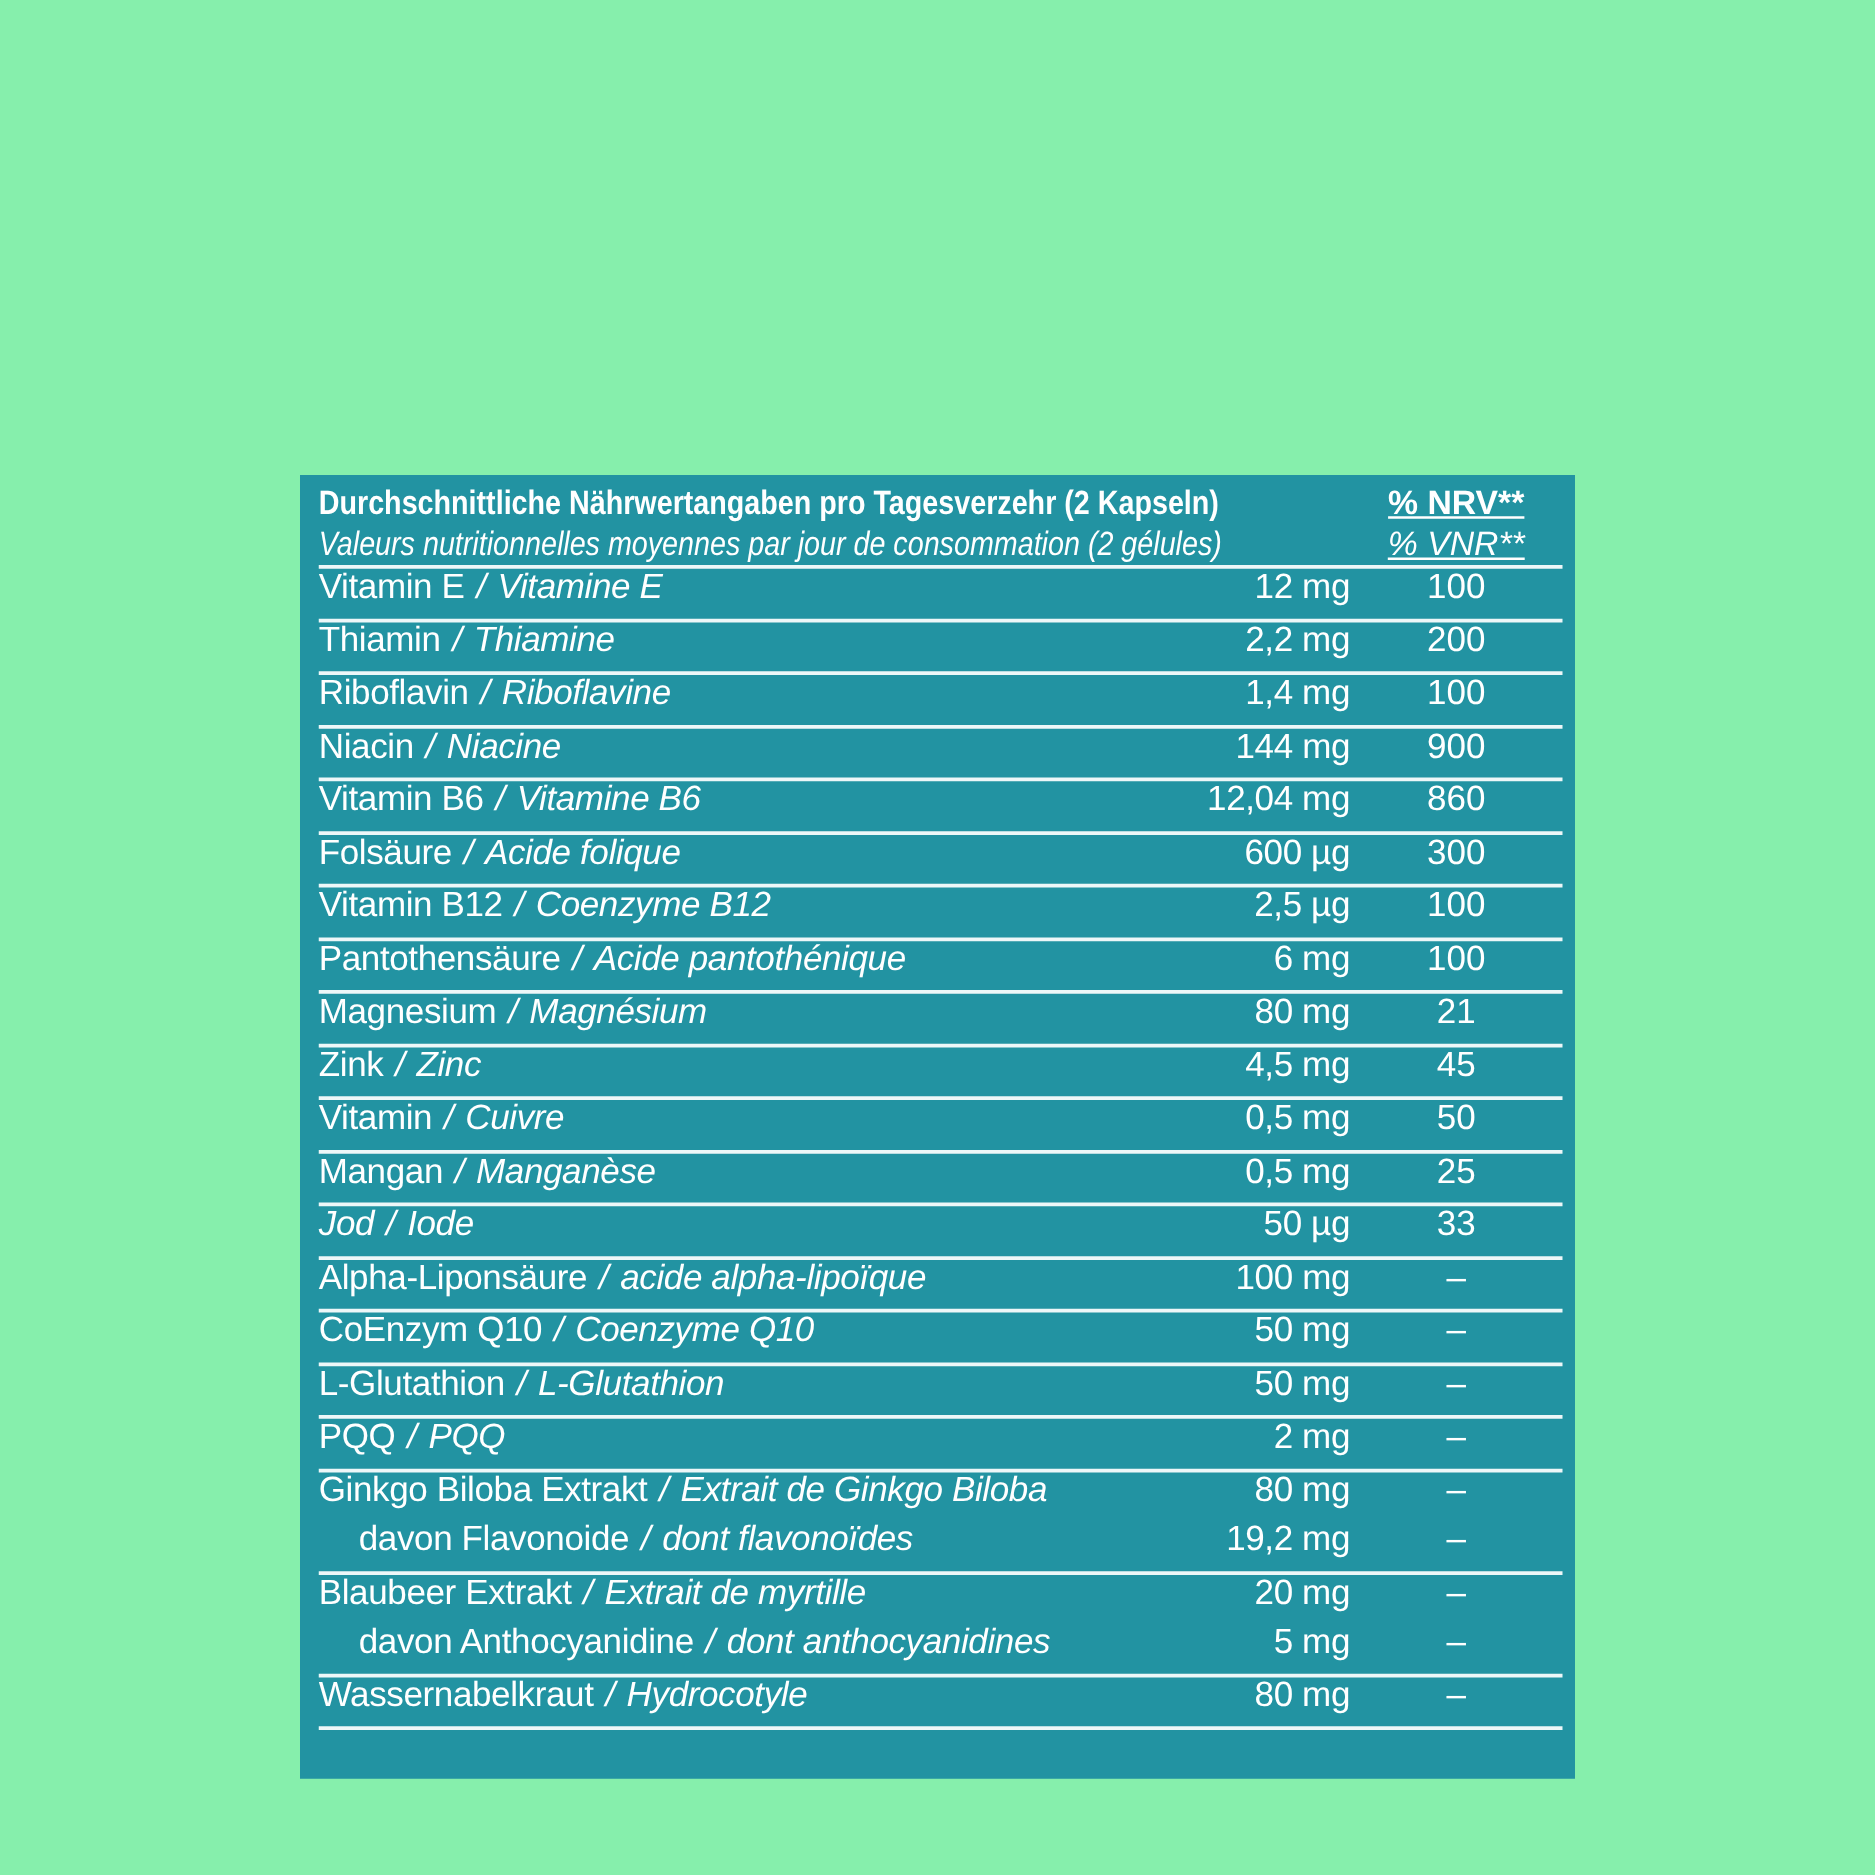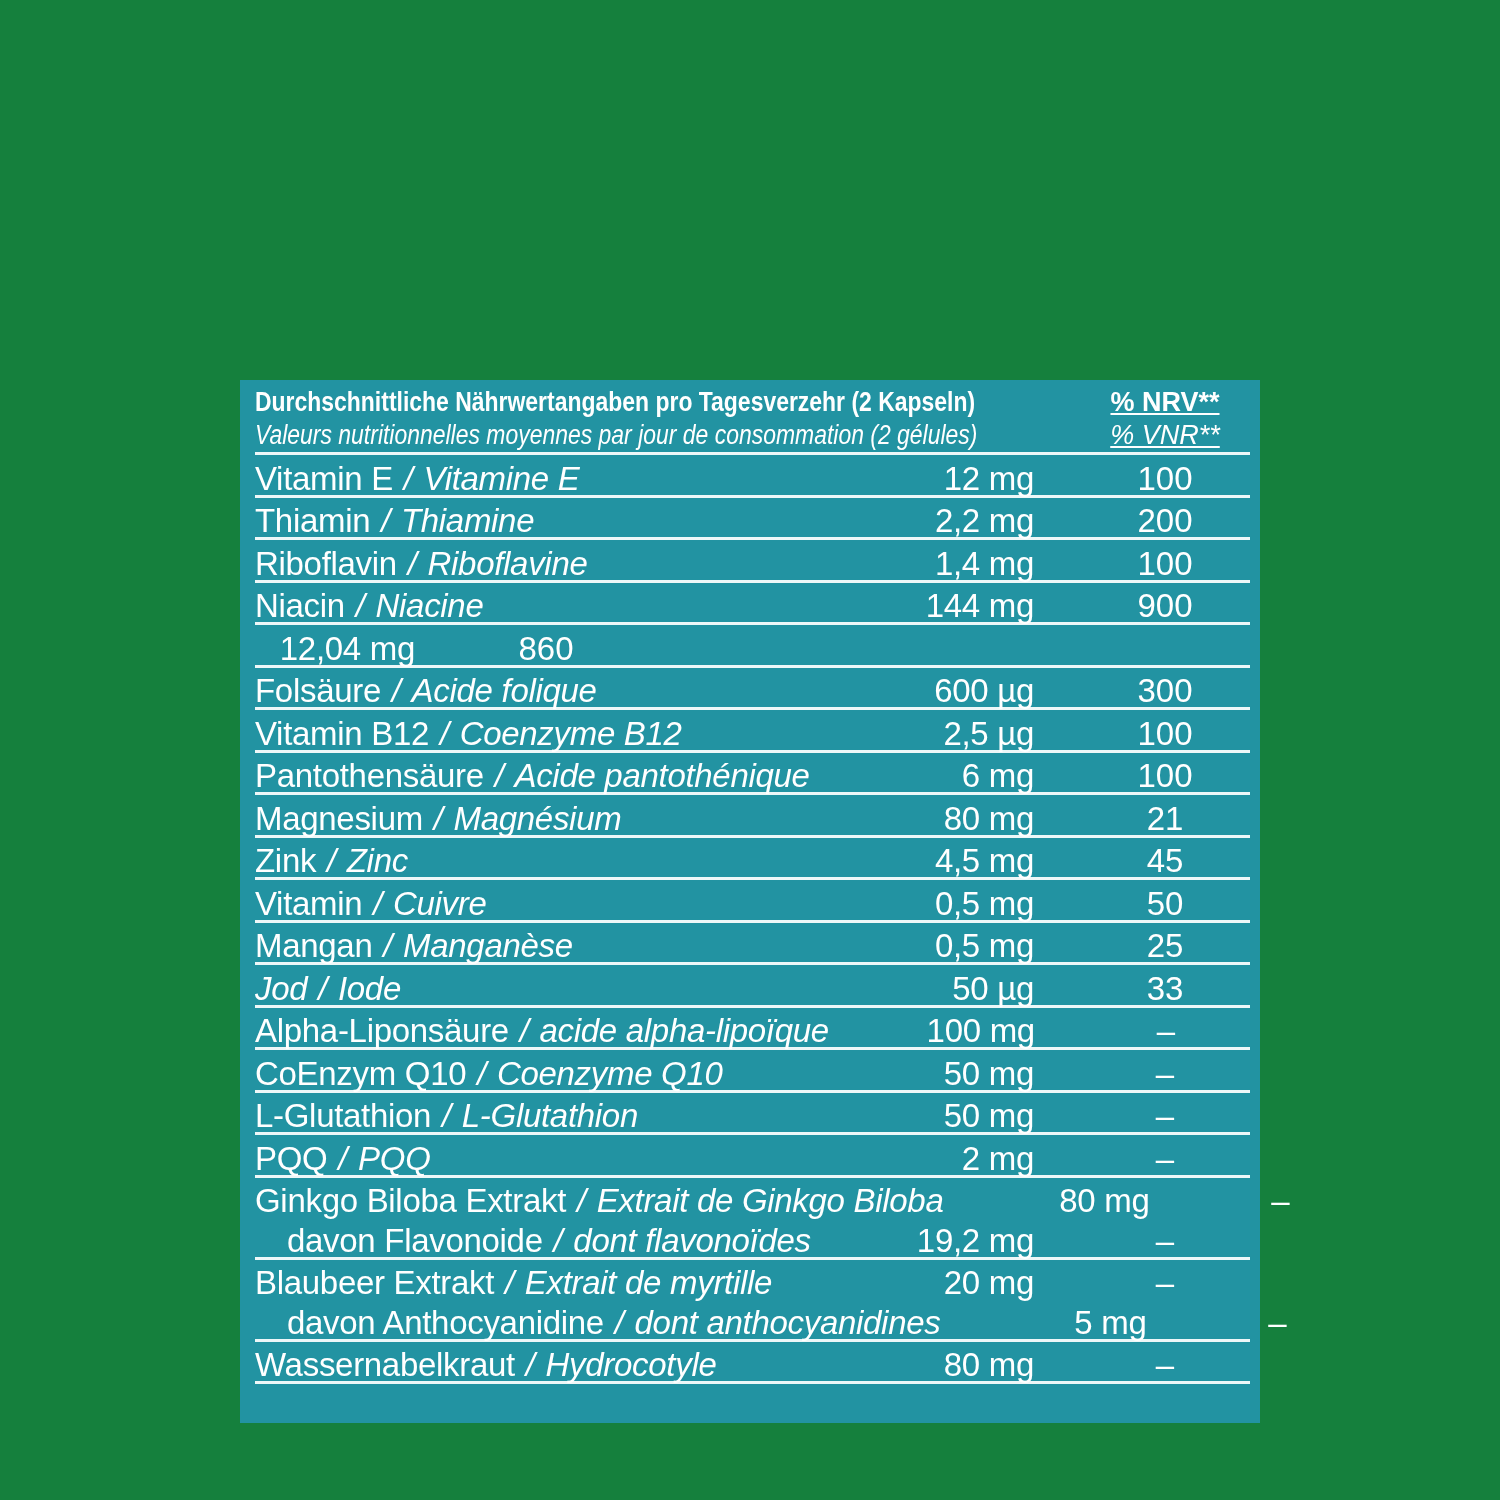--- a/index.html
+++ b/index.html
@@ -5,21 +5,21 @@
   :root{
     --teal:#2293a2;
     --text:#ffffff;
     --sep:rgba(255,255,255,0.92);
   }
   html,body{margin:0;padding:0;}
   body{background:#ffffff;font-family:"Liberation Sans",sans-serif;}
   .page{
     position:relative;
     width:1500px;height:1500px;
-    background:#15803d;
+    background:#86efac;
     overflow:hidden;
   }
   .panel{
     position:absolute;
     left:240px;top:380px;
     width:1020px;height:1043px;
     background:var(--teal);
     color:var(--text);
     box-sizing:border-box;
     padding:0 10px 0 15px;
@@ -47,27 +47,26 @@
     line-height:33px;
     white-space:nowrap;
   }
   .condense{
     transform:scaleX(0.85);
     transform-origin:0 50%;
   }
   
   .row{
     display:flex;
-    align-items:flex-end;
+    align-items:flex-start;
     height:42.5px;
     box-sizing:border-box;
     border-bottom:3px solid var(--sep);
-    font-size:33px;
+    font-size:28px;
     line-height:1;
-    gap:46px;
   }
   .row.no-sep{border-bottom:none;height:39.5px;}
   .row .name{
     flex:1;
     white-space:nowrap;
     overflow:visible;
     letter-spacing:-0.3px;
   }
   .row.indent .name{padding-left:32px;}
   .row .name .fr{font-style:italic;}
@@ -117,20 +116,21 @@
           <div class="name"><span class="de">Riboflavin</span><span class="slash"> / </span><span class="fr">Riboflavine</span></div>
           <div class="amount">1,4 mg</div>
           <div class="nrv">100</div>
         </div>
         <div class="row">
           <div class="name"><span class="de">Niacin</span><span class="slash"> / </span><span class="fr">Niacine</span></div>
           <div class="amount">144 mg</div>
           <div class="nrv">900</div>
         </div>
         <div class="row">
+          <div class="name"><span class="de">Vitamin B6</span><span class="slash"> / </span><span class="fr">Vitamine B6</span></div>
           <div class="amount">12,04 mg</div>
           <div class="nrv">860</div>
         </div>
         <div class="row">
           <div class="name"><span class="de">Folsäure</span><span class="slash"> / </span><span class="fr">Acide folique</span></div>
           <div class="amount">600 µg</div>
           <div class="nrv">300</div>
         </div>
         <div class="row">
           <div class="name"><span class="de">Vitamin B12</span><span class="slash"> / </span><span class="fr">Coenzyme B12</span></div>

